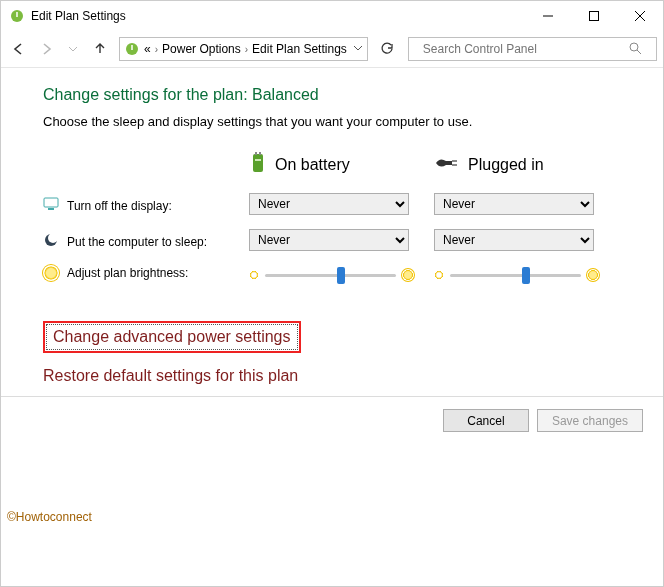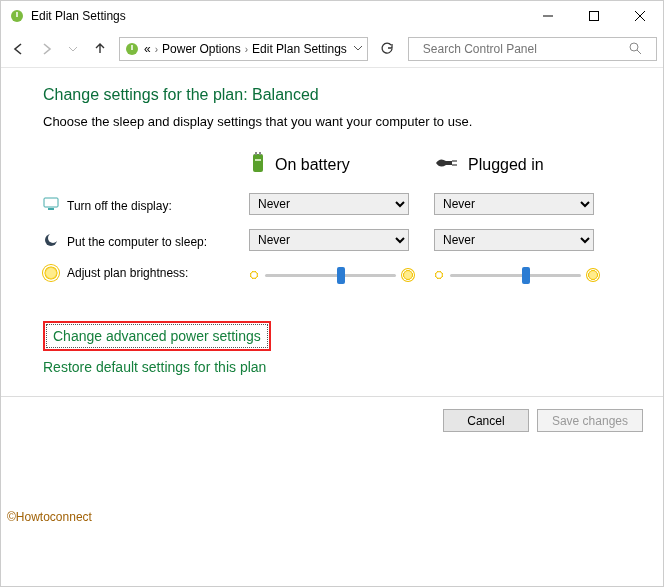--- a/index.html
+++ b/index.html
@@ -39,21 +39,21 @@
     .header-icons .spacer { width: 206px; }
     .hdr-col { width: 165px; margin-right: 20px; display: flex; align-items: center; gap: 8px; font-size: 16px; }
     
     select.combo { width: 160px; height: 22px; border: 1px solid #adadad; background: #efefef; font-size: 12px; padding: 0 4px; }
     
     .slider-wrap { display: flex; align-items: center; gap: 6px; width: 165px; }
     .slider-track { position: relative; flex: 1; height: 3px; background: #c8c8c8; border-radius: 2px; }
     .slider-thumb { position: absolute; top: -7px; width: 8px; height: 17px; background: #2b7cd3; border-radius: 2px; }
     
     .links { margin-top: 40px; }
-    .link { color: #15803d; font-size: 14px; margin-bottom: 8px; display: inline-block; cursor: pointer; }
+    .link { color: #7f1d1d; font-size: 16px; margin-bottom: 14px; display: inline-block; cursor: pointer; }
     .link.highlighted { border: 2px solid #e22; padding: 5px 8px; outline: 1px dotted #555; outline-offset: -4px; }
     
     .footer { position: absolute; left: 0; right: 0; bottom: 142px; border-top: 1px solid #dcdcdc; padding: 12px 20px; display: flex; justify-content: flex-end; gap: 8px; background: #fff; }
     .btn { min-width: 86px; height: 23px; border: 1px solid #adadad; background: #e6e6e6; font-size: 12px; padding: 0 14px; }
     .btn.disabled { color: #999; background: #f3f3f3; }
     
     .watermark { position: absolute; bottom: 62px; left: 6px; color: #a16207; font-size: 12px; }
     
     
     .sun-big { display:inline-block; width:16px; height:16px; background: radial-gradient(circle, #ffec8b 40%, #f0c000 55%, transparent 60%); border-radius:50%; box-shadow: 0 0 0 1px #f0c000; position:relative; }

